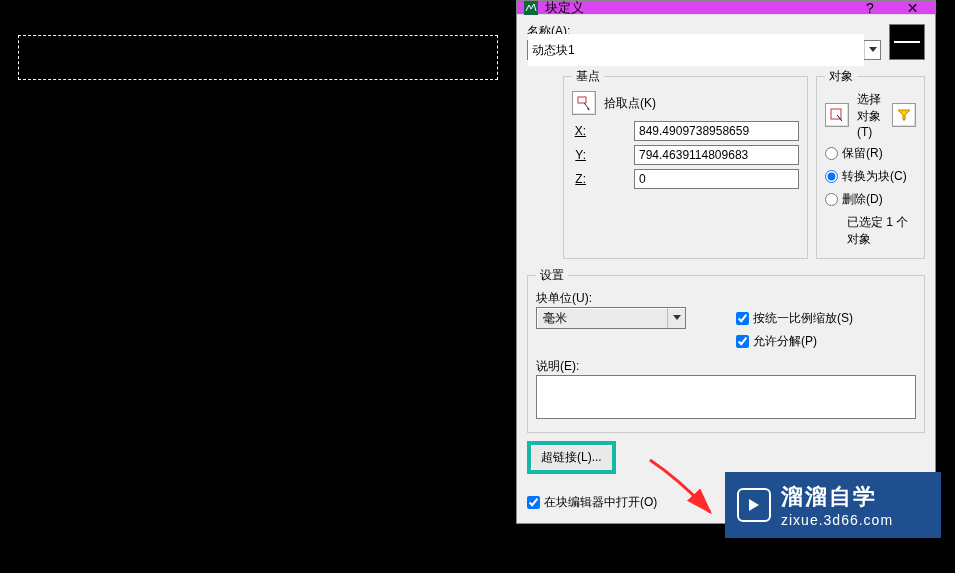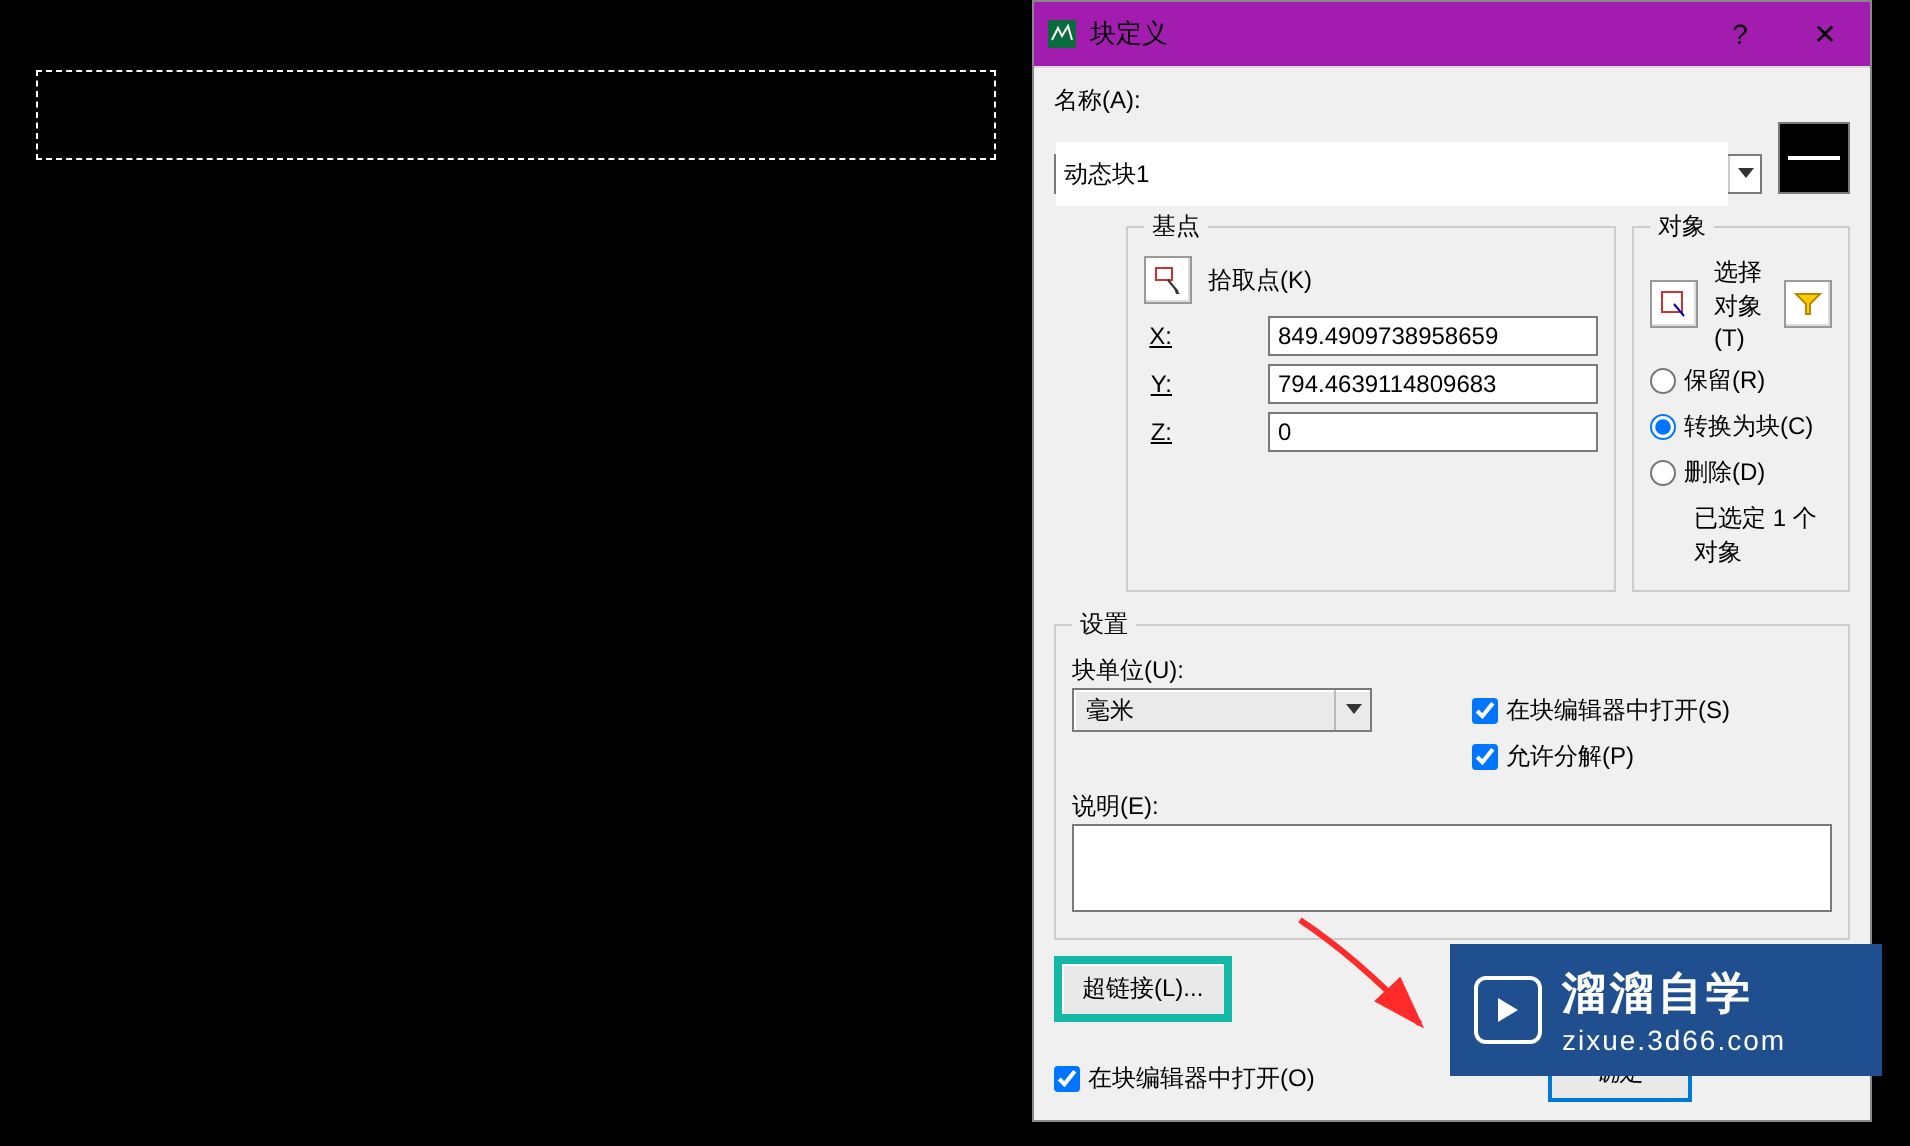--- a/index.html
+++ b/index.html
@@ -26,22 +26,22 @@
     left: 516px;
     top: 0;
     width: 420px;
     background: #f0f0f0;
     border: 1px solid #888;
     box-shadow: 2px 2px 8px rgba(0,0,0,0.4);
   }
   .titlebar {
     display: flex;
     align-items: center;
-    height: 33px;
-    background: #a21caf;
+    height: 14px;
+    background: #d946ef;
     border-bottom: 1px solid #ddd;
   }
   .titlebar .app-icon {
     width: 16px;
     height: 16px;
     margin: 0 6px;
   }
   .titlebar .title {
     flex: 1;
     font-size: 13px;
@@ -57,21 +57,21 @@
   .titlebar .winbtn.help { width: 40px; }
   .dialog-body {
     padding: 8px 10px 10px 10px;
   }
   .row-name {
     display: flex;
     align-items: flex-end;
     gap: 8px;
   }
   .name-col { flex:1; }
-  .name-col label { display:block; margin-bottom:18px; }
+  .name-col label { display:block; margin-bottom:0; }
   .name-select {
     display:flex; align-items:center;
     border:1px solid #7a7a7a; background:#fff; height:20px;
   }
   .name-select input {
     flex:1; border:none; height:18px; padding:16px 4px; font-size:12px; outline:none;
   }
   .name-select .arrow {
     width:16px; height:18px; display:flex; align-items:center; justify-content:center;
     border-left:1px solid #ccc;
@@ -267,21 +267,21 @@
             <div class="arrow">
               <svg width="8" height="6">
                   <path d="M0 0 L8 0 L4 5 Z" fill="#333"></path>
                 </svg>
             </div>
           </div>
         </div>
         <div class="right">
           <div class="check-row">
             <input type="checkbox" checked="" style="">
-            <span>在块编辑器中打开(S)</span>
+            <span>按统一比例缩放(S)</span>
           </div>
           <div class="check-row">
             <input type="checkbox" checked="" style="">
             <span>允许分解(P)</span>
           </div>
         </div>
       </div>
       <div style="margin-top:8px;">说明(E):</div>
       <textarea class="desc-box" style=""></textarea>
     </fieldset>

